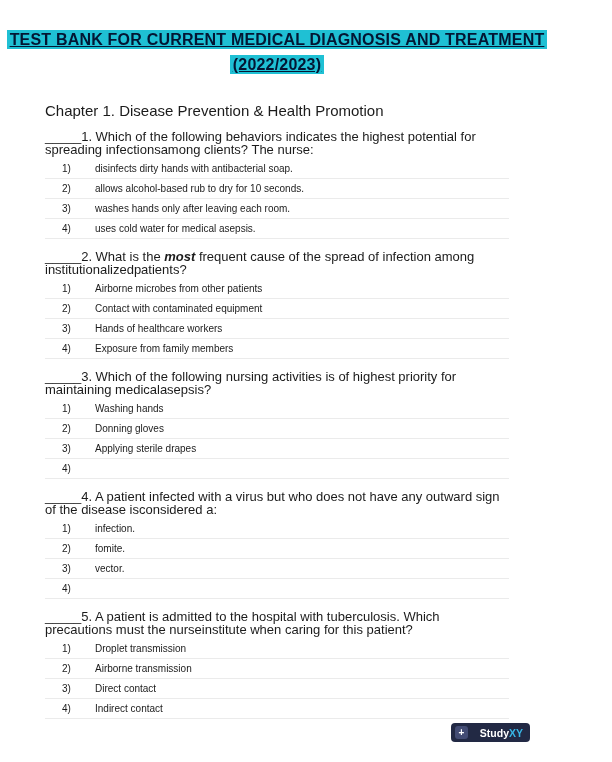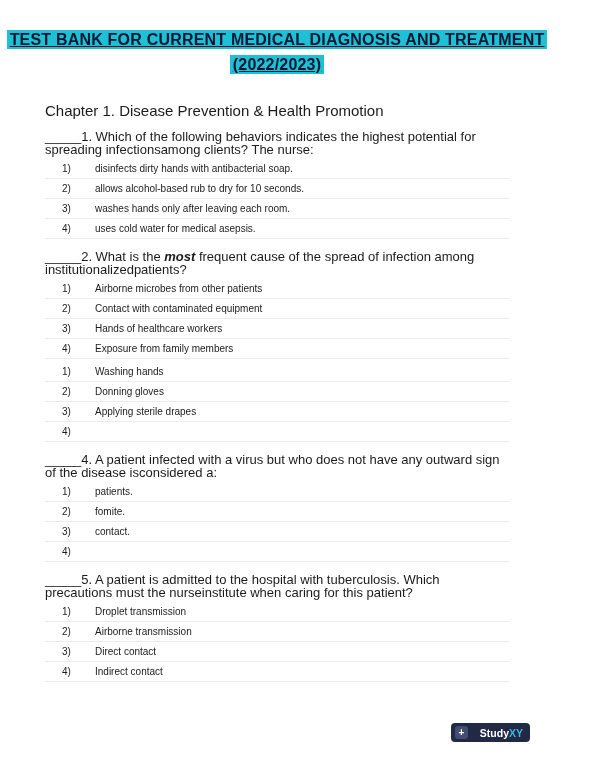--- a/index.html
+++ b/index.html
@@ -99,20 +99,21 @@
           <span class="opt-text">Hands of healthcare workers</span>
         </div>
         <div class="opt">
           <span class="opt-num">4)</span>
           <span class="opt-text">Exposure from family members</span>
         </div>
       </div>
     </div>
 
     <div class="question">
+      <div class="stem">_____3. Which of the following nursing activities is of highest priority for maintaining medicalasepsis?</div>
       <div class="opts">
         <div class="opt">
           <span class="opt-num">1)</span>
           <span class="opt-text">Washing hands</span>
         </div>
         <div class="opt">
           <span class="opt-num">2)</span>
           <span class="opt-text">Donning gloves</span>
         </div>
         <div class="opt">
@@ -123,29 +124,29 @@
           <span class="opt-num">4)</span>
         </div>
       </div>
     </div>
 
     <div class="question">
       <div class="stem">_____4. A patient infected with a virus but who does not have any outward sign of the disease isconsidered a:</div>
       <div class="opts">
         <div class="opt">
           <span class="opt-num">1)</span>
-          <span class="opt-text">patients.</span>
+          <span class="opt-text">infection.</span>
         </div>
         <div class="opt">
           <span class="opt-num">2)</span>
           <span class="opt-text">fomite.</span>
         </div>
         <div class="opt">
           <span class="opt-num">3)</span>
-          <span class="opt-text">contact.</span>
+          <span class="opt-text">vector.</span>
         </div>
         <div class="opt">
           <span class="opt-num">4)</span>
         </div>
       </div>
     </div>
 
     <div class="question">
       <div class="stem">_____5. A patient is admitted to the hospital with tuberculosis. Which precautions must the nurseinstitute when caring for this patient?</div>
       <div class="opts">

